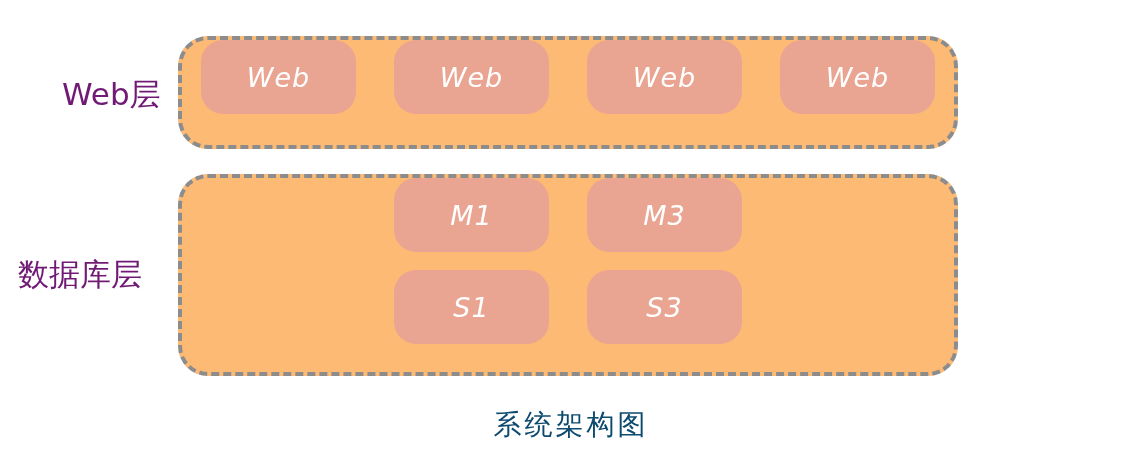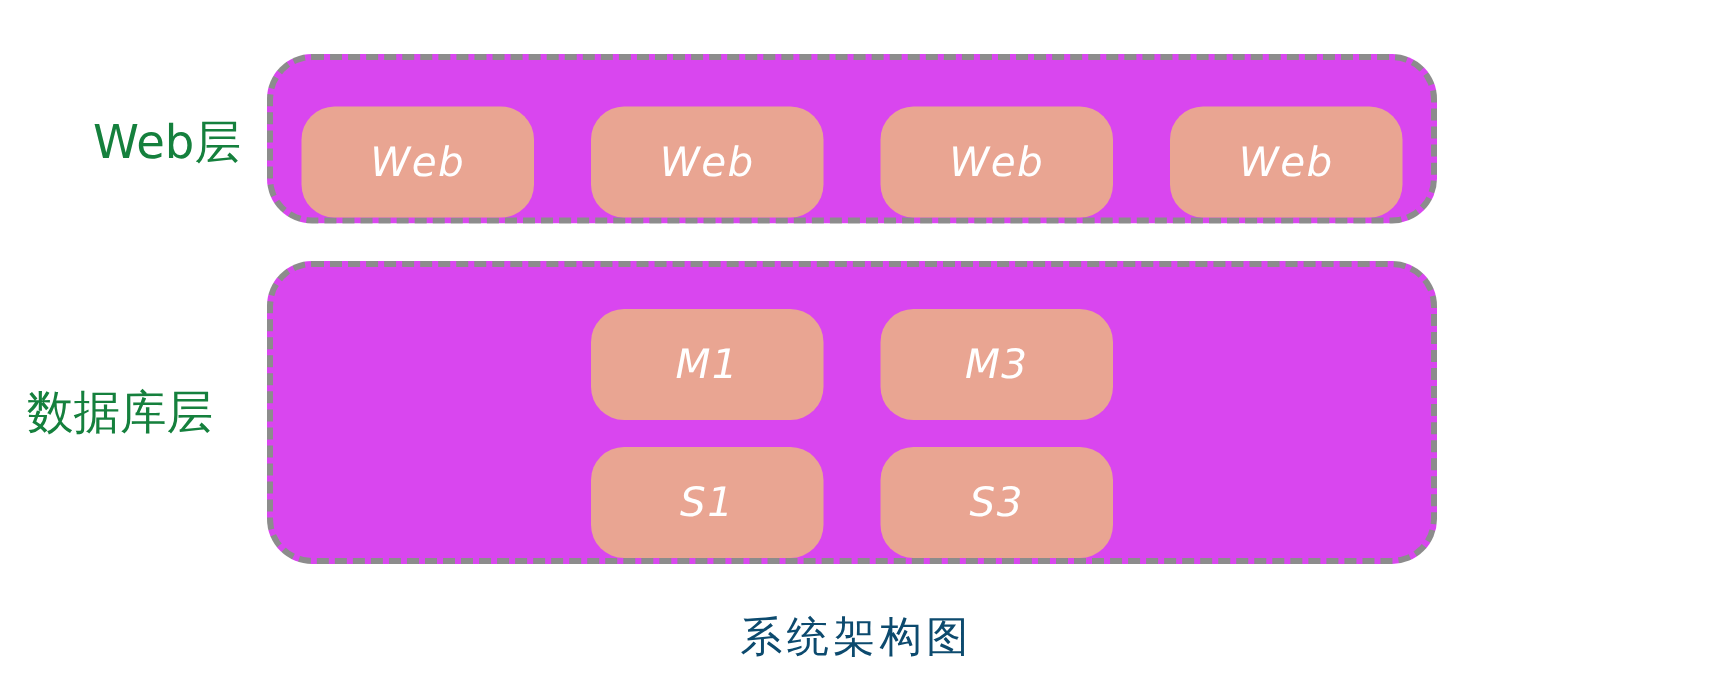--- a/index.html
+++ b/index.html
@@ -17,24 +17,24 @@
   }
   .layer-box {
     position: absolute;
     left: 178px;
     width: 780px;
     box-sizing: border-box;
     border: 4px dashed #8C8C8C;
     border-radius: 30px;
     display: flex;
     flex-direction: column;
-    justify-content: flex-end;
+    justify-content: flex-start;
     align-items: center;
     gap: 18px;
-    background: #d946ef;
+    background: #fdba74;
   }
   .layer-box.web { top: 36px;  height: 113px; }
   .layer-box.db  { top: 174px; height: 202px; }
   .node-row {
     display: flex;
     gap: 38px;
   }
   .node {
     width: 155px;
     height: 74px;
@@ -44,21 +44,21 @@
     display: flex;
     align-items: center;
     justify-content: center;
     font-size: 27px;
     font-style: italic;
     letter-spacing: 1px;
     user-select: none;
   }
   .layer-label {
     position: absolute;
-    color: #15803d;
+    color: #701a75;
     font-size: 31px;
     white-space: nowrap;
   }
   .label-web { left: 62px; top: 74px; }
   .label-db  { left: 18px; top: 254px; text-align: right; }
   .caption {
     position: absolute;
     top: 406px;
     left: 0;
     width: 100%;

